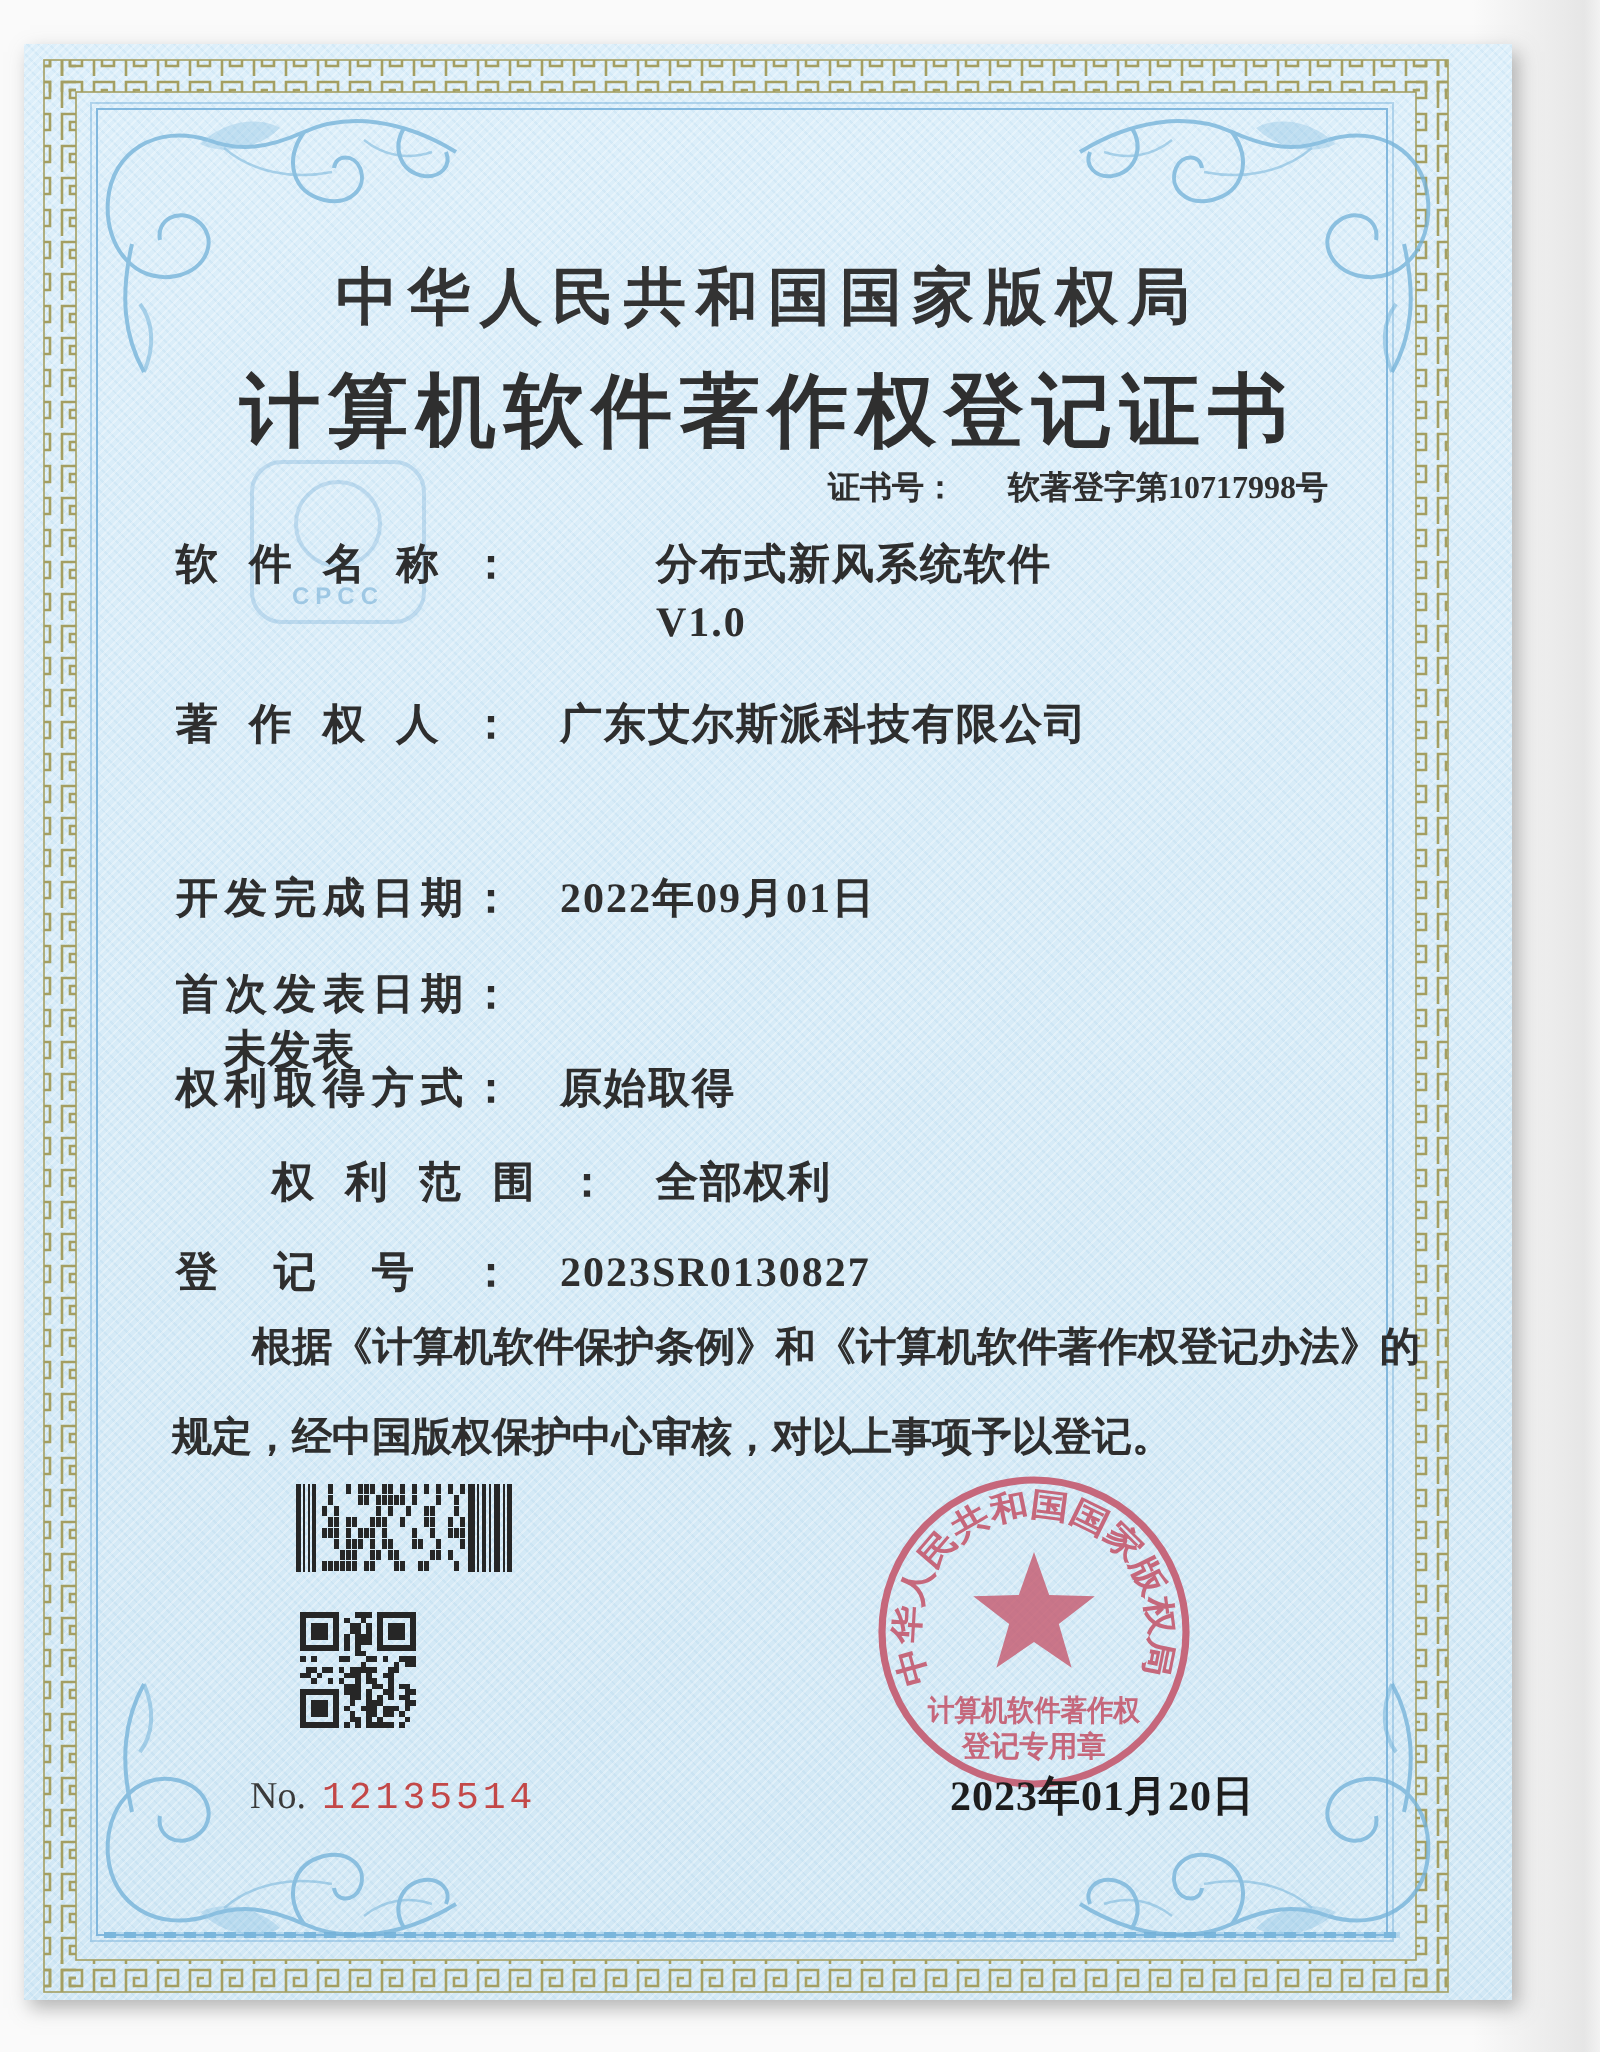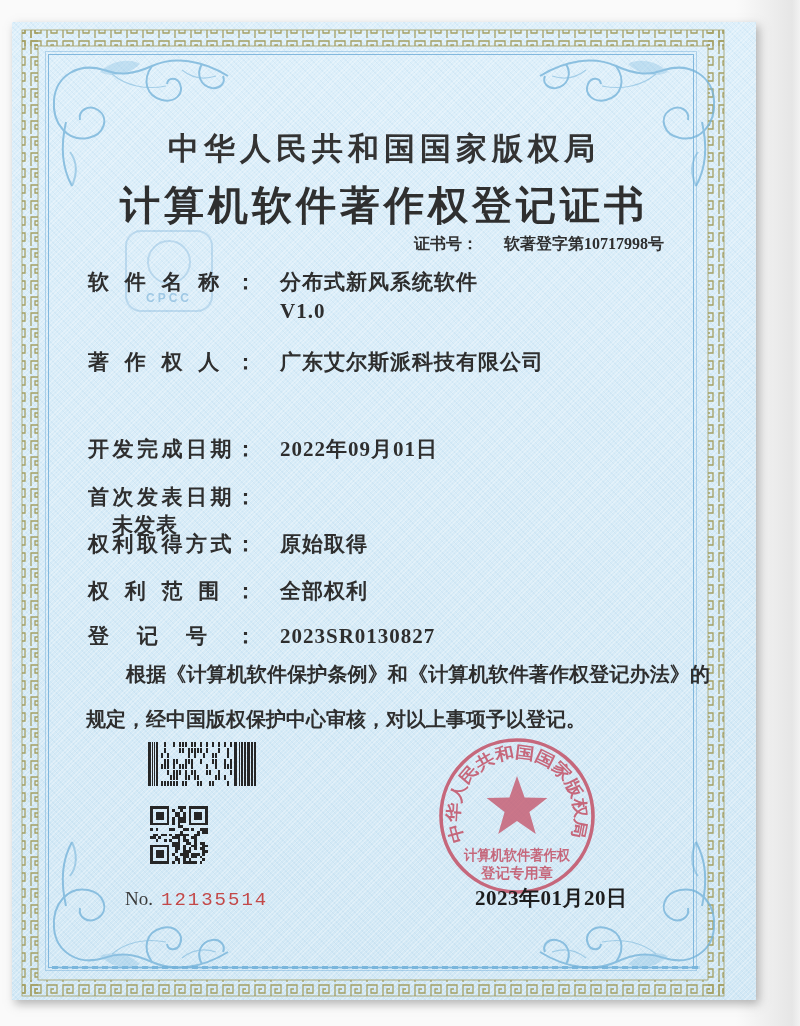--- a/index.html
+++ b/index.html
@@ -81,23 +81,23 @@
   .row .lab {
     display:inline-block; width:168px;
     font-size:21px; font-weight:bold;
     text-align:justify; text-align-last:justify;
     white-space:nowrap; letter-spacing:0;
   }
   .row .val {
     margin-left:24px; font-size:21px; font-weight:600; letter-spacing:1px;
     line-height:29px;
   }
-  .r0 { top:246px; } .r1 { top:326px; }
+  .r0 { top:246px;gap:48px; } .r1 { top:326px; }
   .r2 { top:413px; } .r3 { top:461px;flex-direction:column; } .r4 { top:508px; }
-  .r5 { top:555px; } .r6 { top:600px; }
+  .r5 { top:555px;margin-left:48px; } .r6 { top:600px; }
 
   .statement {
     position:absolute; left:74px; top:630px; width:624px;
     font-size:20px; font-weight:600; line-height:45px;
     text-align:justify; text-indent:2em; color:#2e2e2e;
   }
 
   
   .barcode { position:absolute; left:136px; top:720px; width:108px; height:44px; }
   .qrcode  { position:absolute; left:138px; top:784px; width:58px;  height:58px; }

